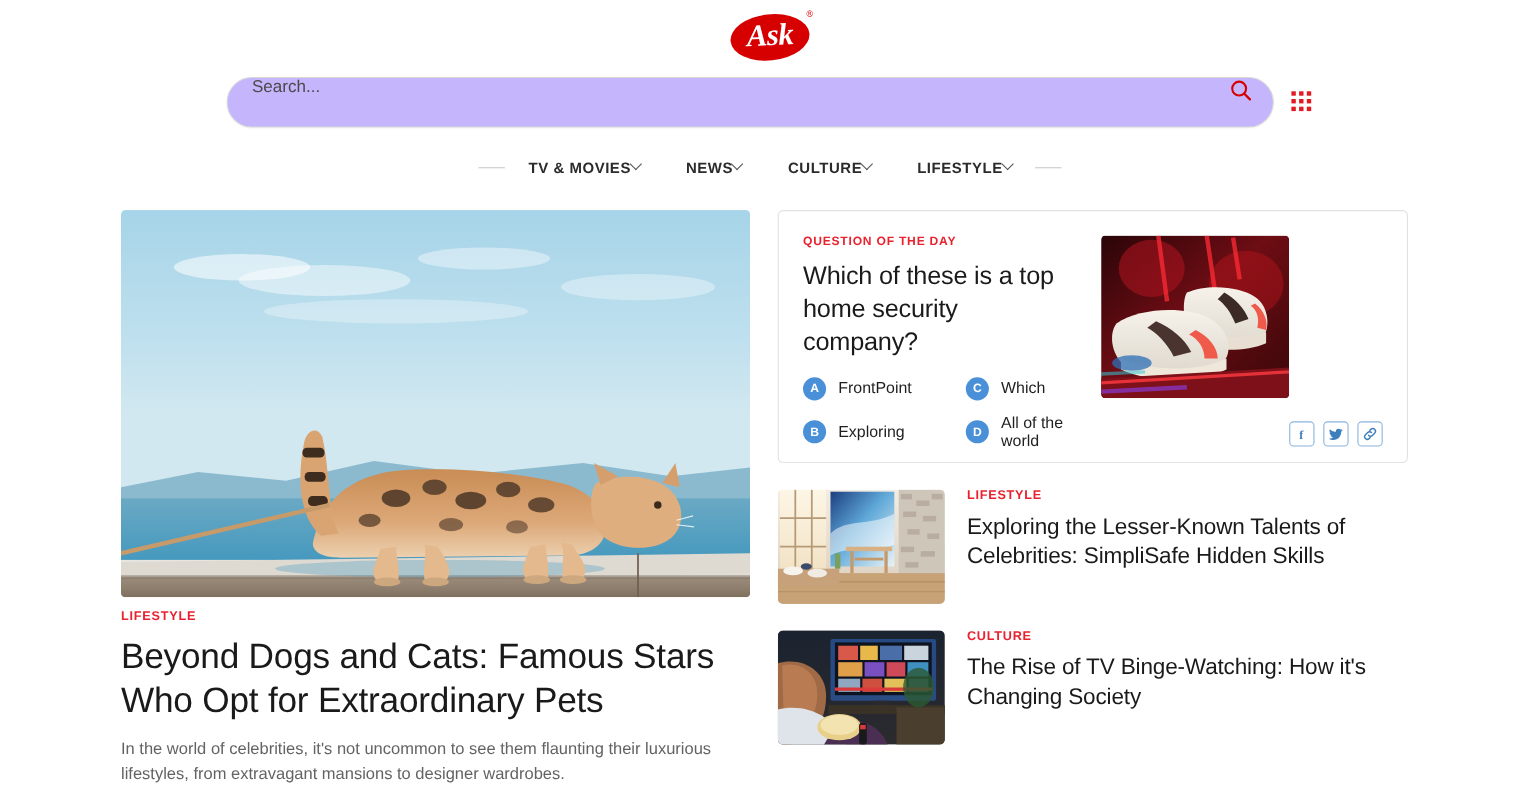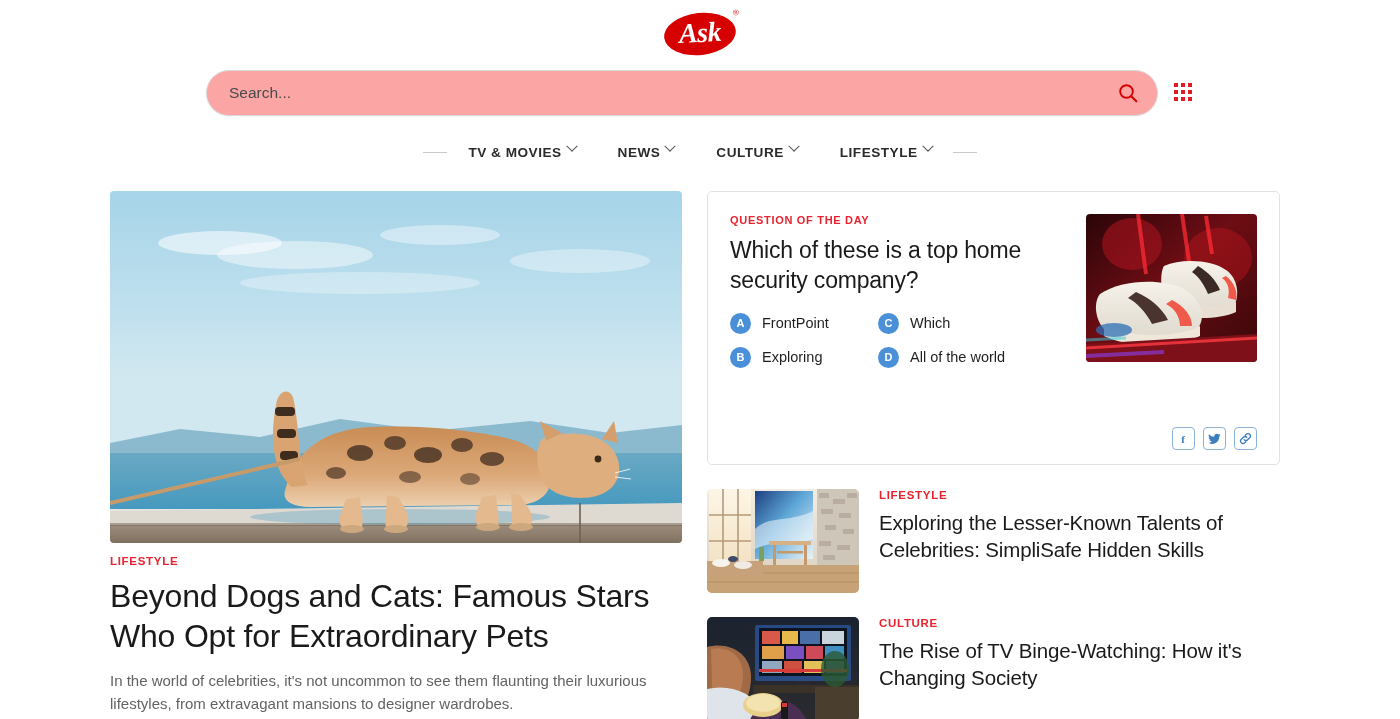--- a/index.html
+++ b/index.html
@@ -42,22 +42,22 @@
   
   .search-row {
     display: flex; align-items: center; justify-content: center;
     gap: 16px;
     margin-top: 13px;
   }
   .search-box {
     width: 952px; height: 46px;
     border: 1px solid #d8d8d8;
     border-radius: 23px;
-    background: #fca5a5;
-    display: flex; align-items: center;
+    background: #c4b5fd;
+    display: flex; align-items: flex-start;
     padding: 0 18px 0 22px;
     box-shadow: 0 1px 2px rgba(0,0,0,0.04);
     gap: 12px;
   }
   .search-input {
     flex: 1;
     border: none; outline: none;
     font-size: 15.5px;
     font-family: "Liberation Sans", sans-serif;
     color: #3c4043;
@@ -75,21 +75,21 @@
   }
   .grid-icon i { display: block; width: 4px; height: 4px; background: #e01b24; }
 
   
   .nav {
     display: flex; align-items: center; justify-content: center;
     gap: 0; margin-top: 22px; height: 28px;
   }
   .nav-dash { width: 24px; height: 1px; background: #c9c9c9; }
   .nav-item {
-    display: flex; gap: 6px;
+    display: flex; align-items: center; 
     font-size: 13.6px; font-weight: bold;
     letter-spacing: 0.5px;
     color: #2b2b2b;
     padding: 0 21px;
     cursor: pointer;
     text-transform: uppercase;
   }
   .chev {
     width: 8px; height: 8px;
     border-right: 1.6px solid #555;
@@ -137,22 +137,21 @@
     margin-top: 13px;
     max-width: 565px;
   }
 
   
   .qotd {
     border: 1px solid #e2e2e2;
     border-radius: 5px;
     padding: 22px 22px 14px 22px;
     display: flex;
-    flex-direction: column;
-    height: 274px;
+    height: 230px;
     justify-content: flex-end;
   }
   .qotd-body { display: flex; gap: 22px; }
   .qotd-left { flex: 1; }
   .qotd-kicker {
     font-size: 11px; font-weight: bold;
     color: #e8222e; letter-spacing: 0.7px;
     text-transform: uppercase;
   }
   .qotd-q {

